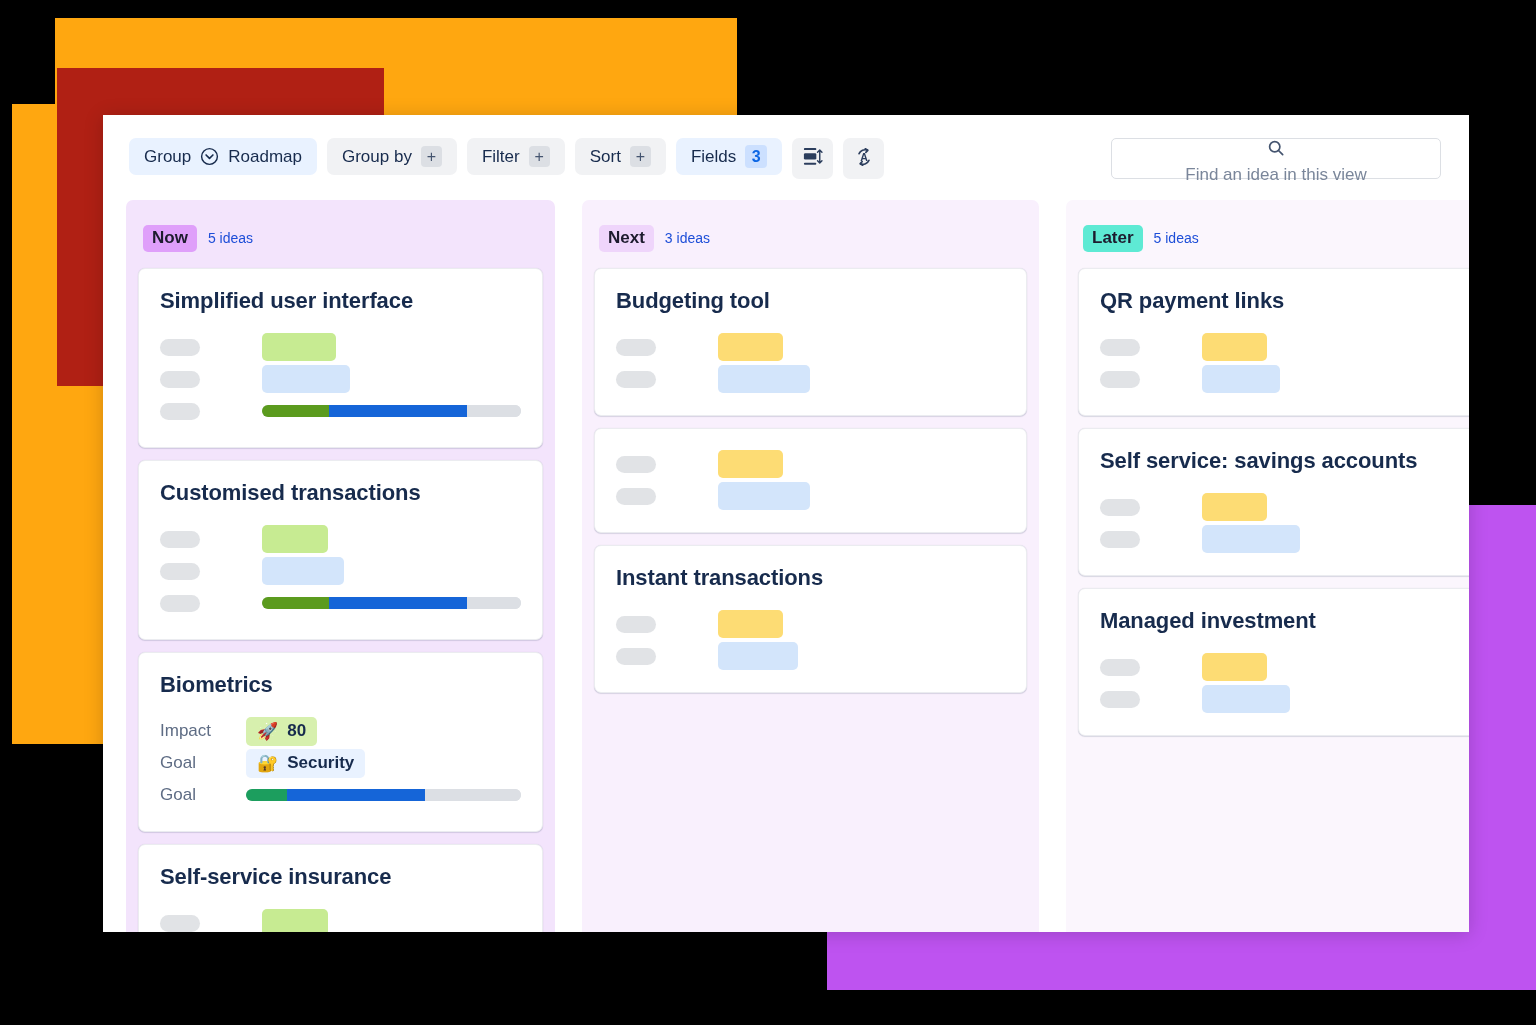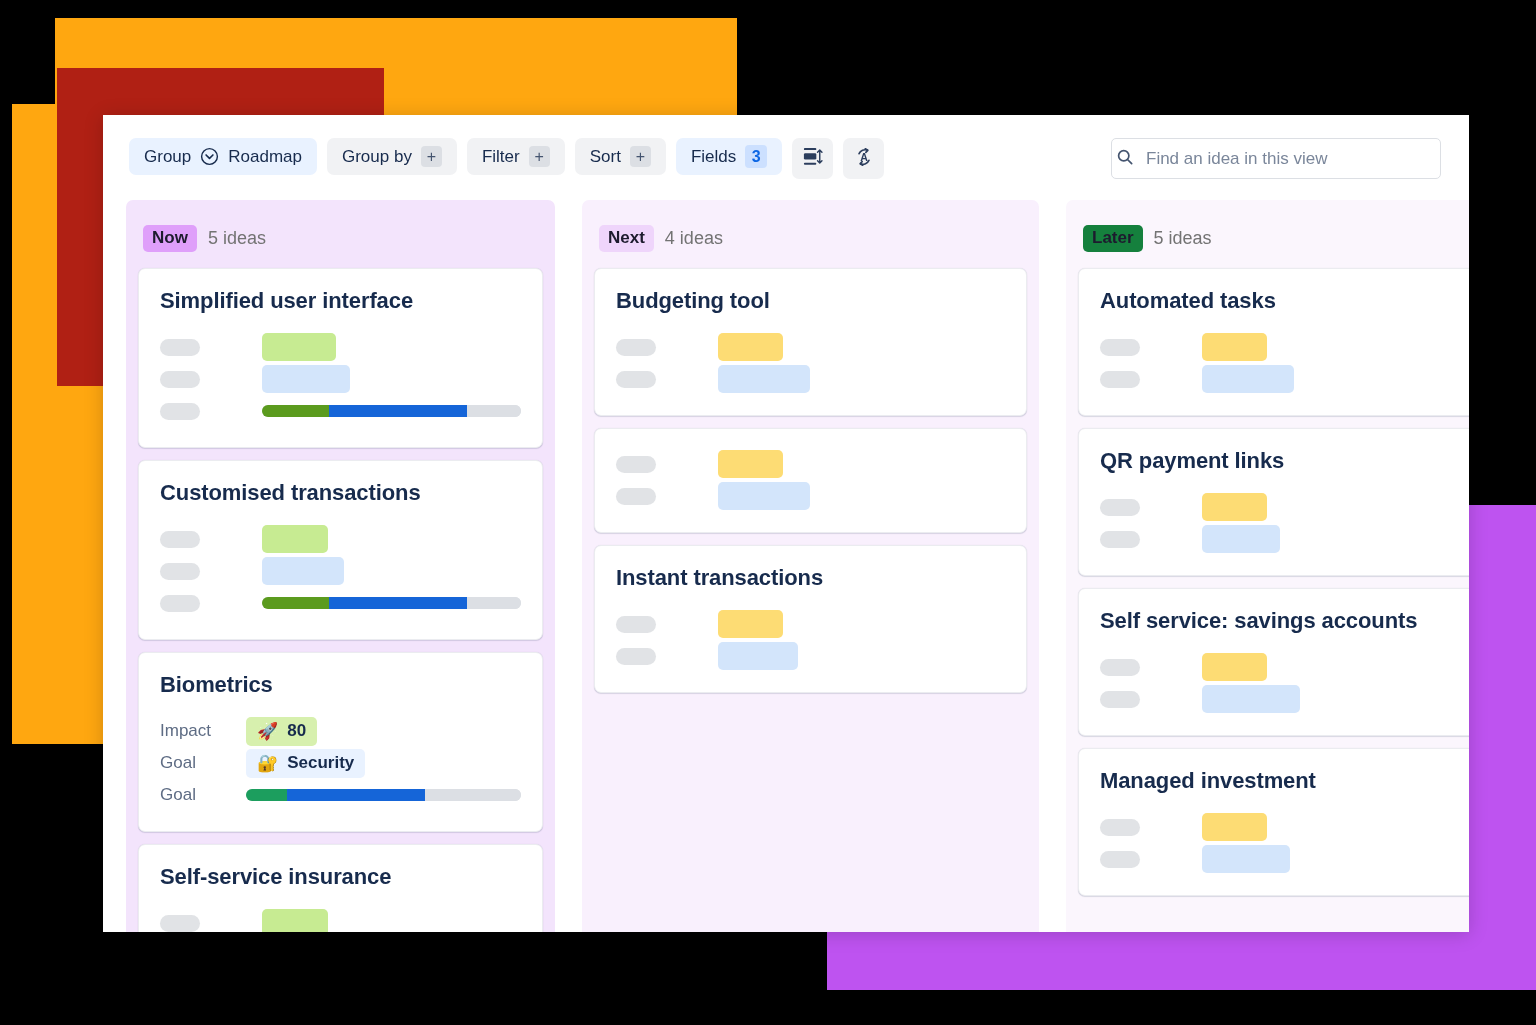--- a/index.html
+++ b/index.html
@@ -129,22 +129,23 @@
 
   #search-box {
     position: absolute;
     right: 28px; top: 23px;
     width: 330px; height: 41px;
     border: 1.5px solid #DCDFE4;
     border-radius: 5px;
     background: #FFFFFF;
     display: flex;
     align-items: center;
-    gap: 12px;
-    padding: 0 4px;
+    gap: 4px;
+    padding: 0 14px;
+    flex-direction: column;
   }
   #search-box .ph {
     color: #7A869A;
     font-size: 17px;
   }
 
   
   #columns {
     display: flex;
     gap: 27px;
@@ -175,22 +176,22 @@
     align-items: center;
     height: 27px;
     padding: 0 9px;
     border-radius: 5px;
     font-size: 17px;
     font-weight: 700;
     color: #1D1B2E;
   }
   .badge-now   { background: #DF9FFA; }
   .badge-next  { background: #EFD5FB; }
-  .badge-later { background: #15803d; }
-  .col-count { font-size: 18px; color: #737373; }
+  .badge-later { background: #5eead4; }
+  .col-count { font-size: 14px; color: #1d4ed8; }
 
   .cards { display: flex; flex-direction: column; gap: 12px; margin-top: 8px; }
 
   .card {
     background: #FFFFFF;
     border-radius: 7px;
     border: 1px solid #EBECF0;
     box-shadow: 0 1px 1px rgba(9,30,66,0.13), 0 0 1px rgba(9,30,66,0.13);
     padding: 19px 21px 20px 21px;
   }
@@ -421,21 +422,21 @@
                 <span class="field-label-sk"></span>
                 <span class="field-gap"></span>
                 <span class="val-pill val-green" style="width: 66px;"></span>
               </div>
             </div>
           </div>
         </div>
         <div class="column col-next">
           <div class="col-head">
             <span class="col-badge badge-next">Next</span>
-            <span class="col-count">4 ideas</span>
+            <span class="col-count">3 ideas</span>
           </div>
           <div class="cards">
             <div class="card">
               <div class="card-title">Budgeting tool</div>
               <div class="field-row">
                 <span class="field-label-sk"></span>
                 <span class="field-gap"></span>
                 <span class="val-pill val-yellow" style="width: 65px;"></span>
               </div>
               <div class="field-row">
@@ -471,33 +472,20 @@
             </div>
           </div>
         </div>
         <div class="column col-later">
           <div class="col-head">
             <span class="col-badge badge-later">Later</span>
             <span class="col-count">5 ideas</span>
           </div>
           <div class="cards">
             <div class="card">
-              <div class="card-title">Automated tasks</div>
-              <div class="field-row">
-                <span class="field-label-sk"></span>
-                <span class="field-gap"></span>
-                <span class="val-pill val-yellow" style="width: 65px;"></span>
-              </div>
-              <div class="field-row">
-                <span class="field-label-sk"></span>
-                <span class="field-gap"></span>
-                <span class="val-pill val-blue" style="width: 92px;"></span>
-              </div>
-            </div>
-            <div class="card">
               <div class="card-title">QR payment links</div>
               <div class="field-row">
                 <span class="field-label-sk"></span>
                 <span class="field-gap"></span>
                 <span class="val-pill val-yellow" style="width: 65px;"></span>
               </div>
               <div class="field-row">
                 <span class="field-label-sk"></span>
                 <span class="field-gap"></span>
                 <span class="val-pill val-blue" style="width: 78px;"></span>

